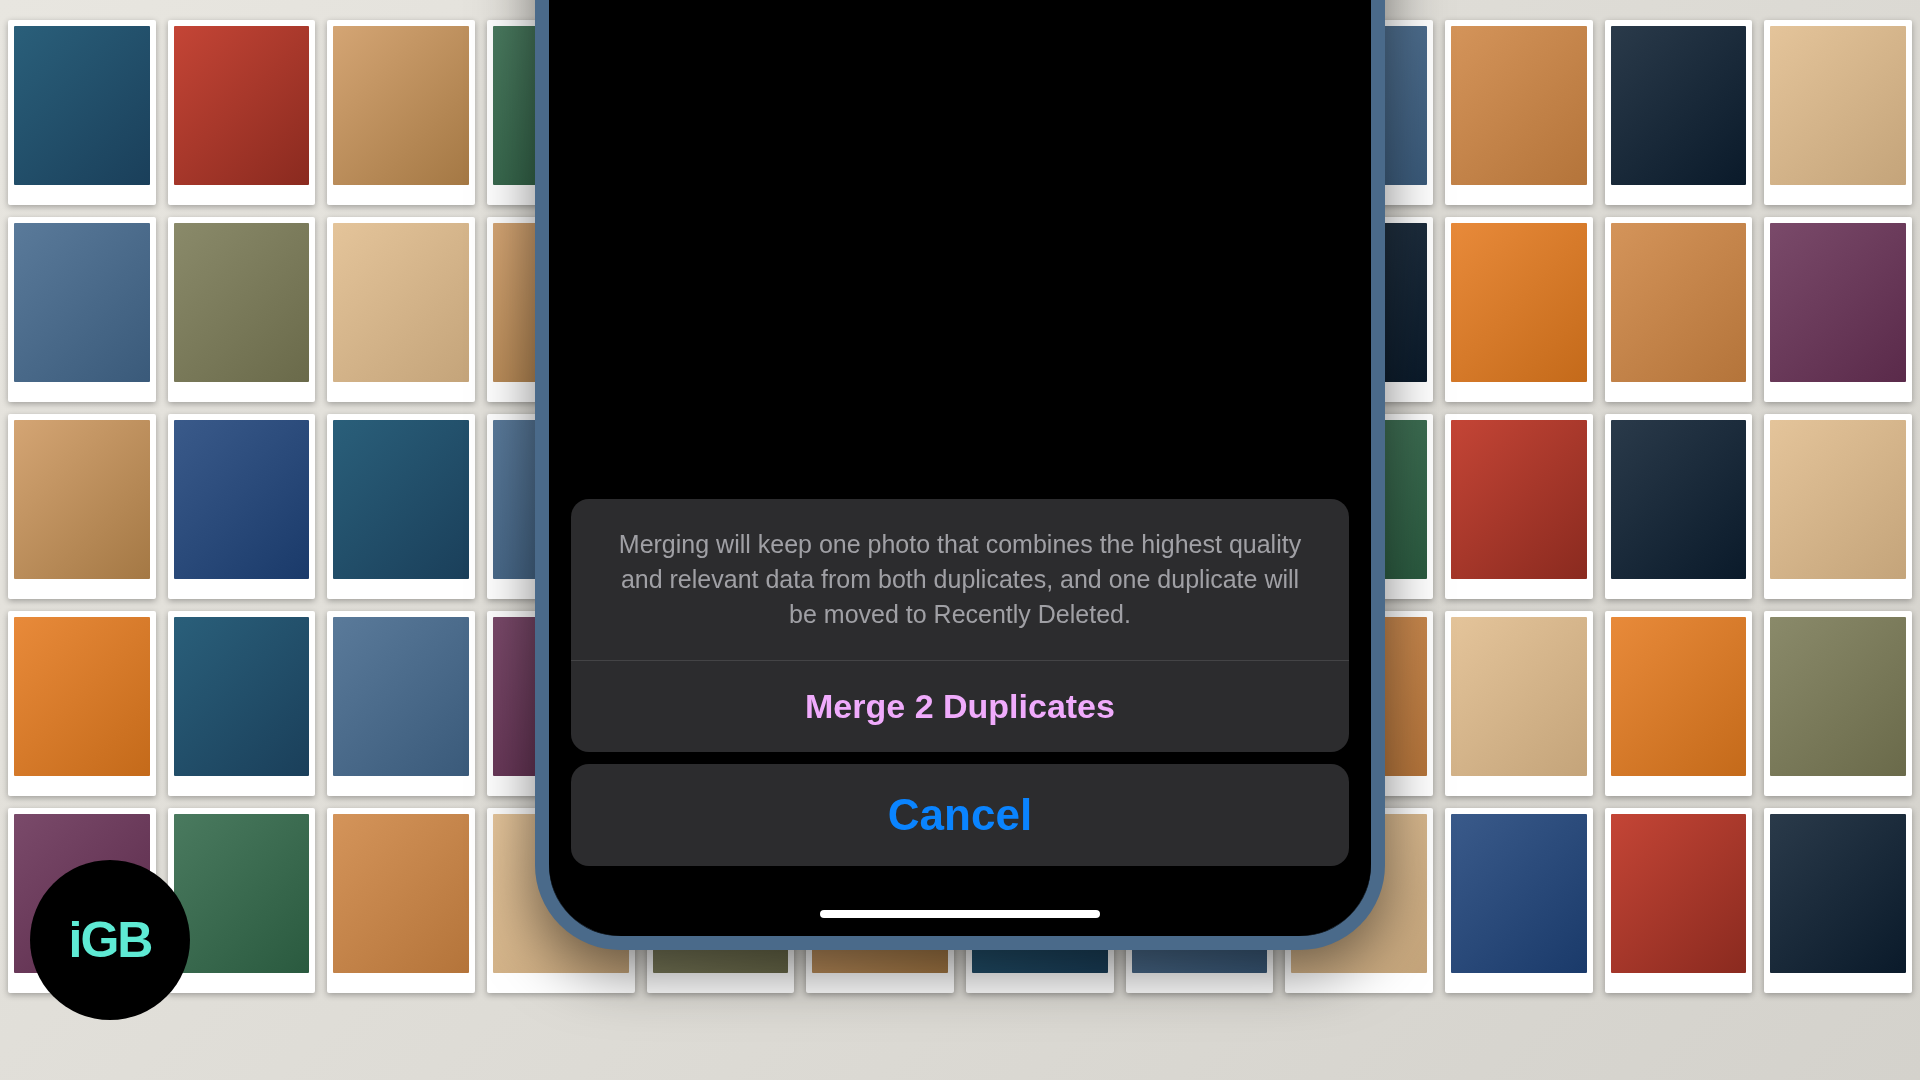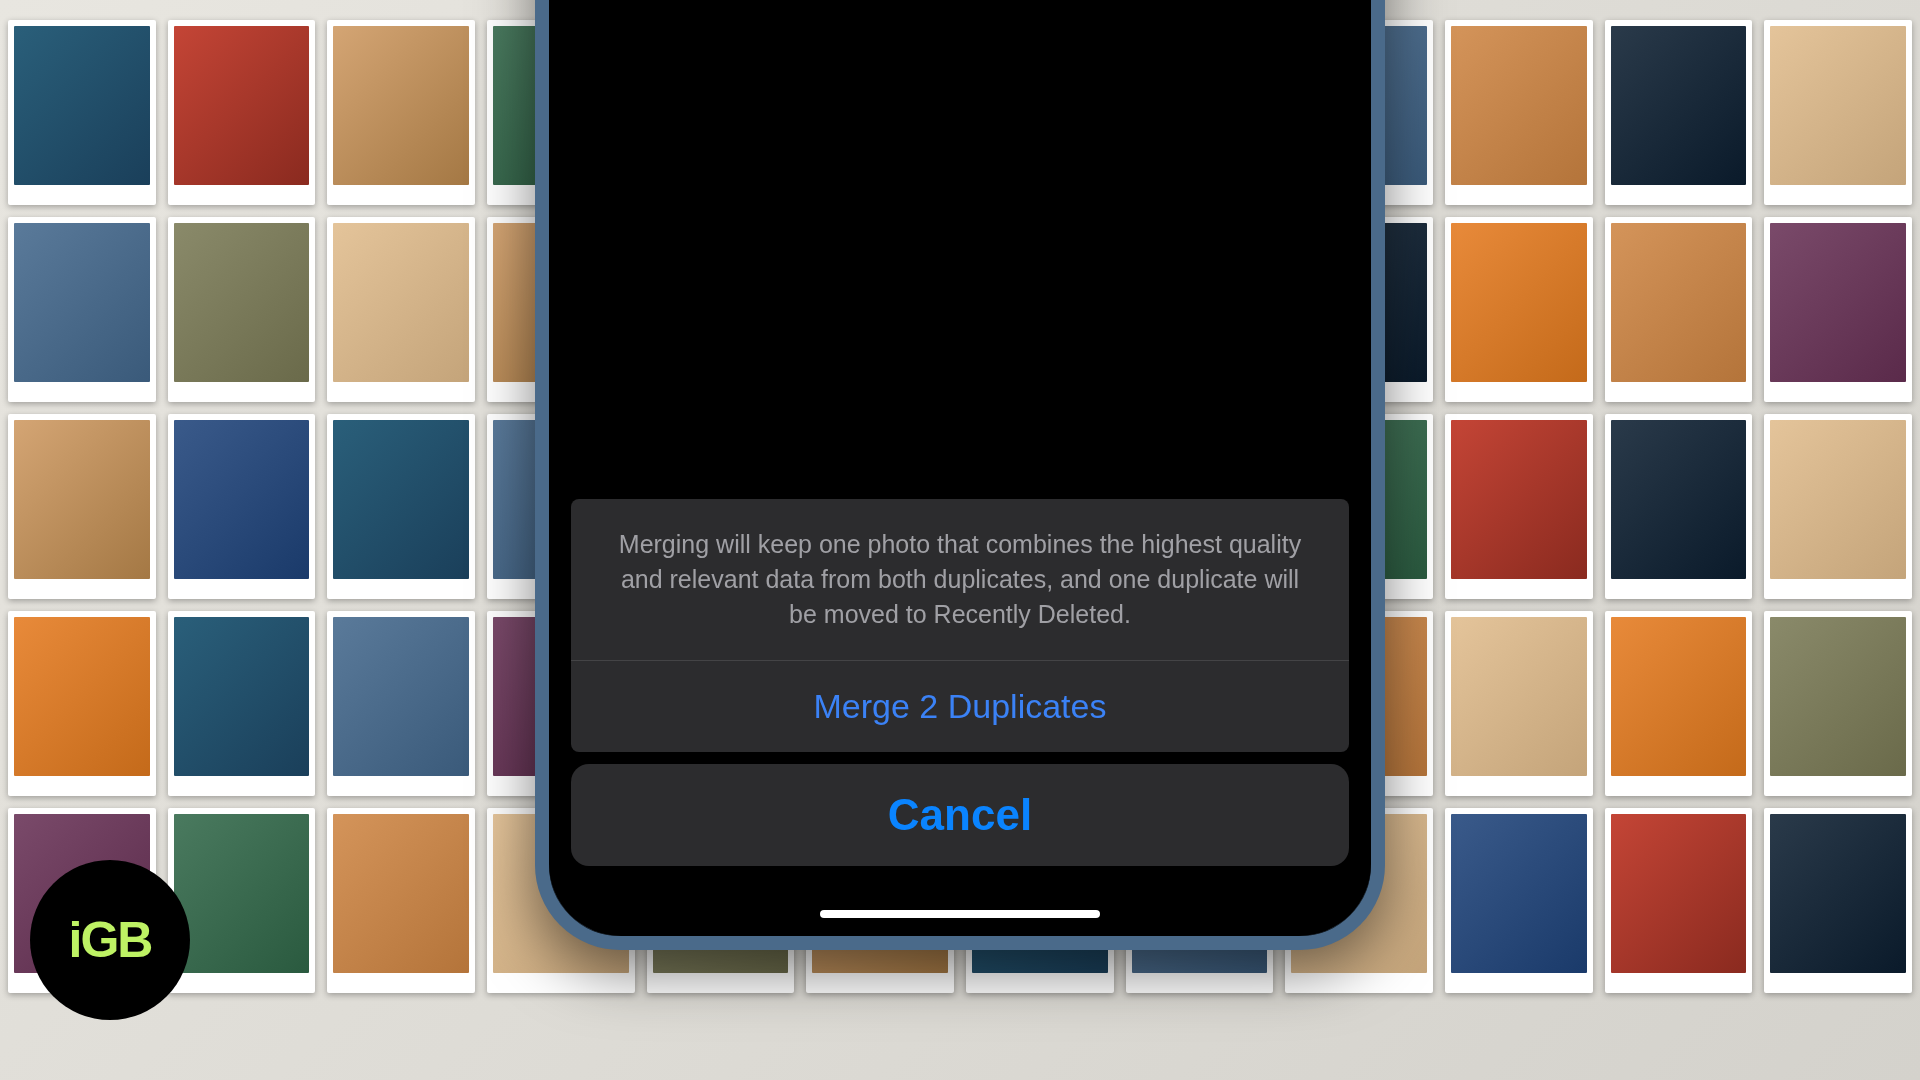--- a/index.html
+++ b/index.html
@@ -82,39 +82,39 @@
     
     .action-sheet-container {
       position: absolute;
       bottom: 70px;
       left: 22px;
       right: 22px;
     }
     
     .action-sheet-main {
       background: #2c2c2e;
-      border-radius: 8px;
+      border-radius: 18px;
       overflow: hidden;
       margin-bottom: 12px;
     }
     
     .action-sheet-description {
       padding: 28px 40px;
       color: #a0a0a5;
       font-size: 25px;
       line-height: 1.4;
       text-align: center;
       border-bottom: 1px solid #444446;
     }
     
     .action-sheet-button {
       padding: 26px 20px;
-      color: #3b82f6;
+      color: #f0abfc;
       font-size: 34px;
-      font-weight: 400;
+      font-weight: 700;
       text-align: center;
       cursor: pointer;
     }
     
     .action-sheet-cancel {
       background: #2c2c2e;
       border-radius: 18px;
       padding: 26px 20px;
       color: #0a84ff;
       font-size: 44px;
@@ -140,21 +140,21 @@
       position: absolute;
       bottom: 60px;
       left: 30px;
       width: 160px;
       height: 160px;
       background: #000;
       border-radius: 50%;
       display: flex;
       align-items: center;
       justify-content: center;
-      color: #bef264;
+      color: #5eead4;
       font-size: 50px;
       font-weight: 900;
       letter-spacing: -2px;
       font-family: Arial, sans-serif;
     }
   </style>
 </head>
 <body>
 
 <div class="bg-grid">

